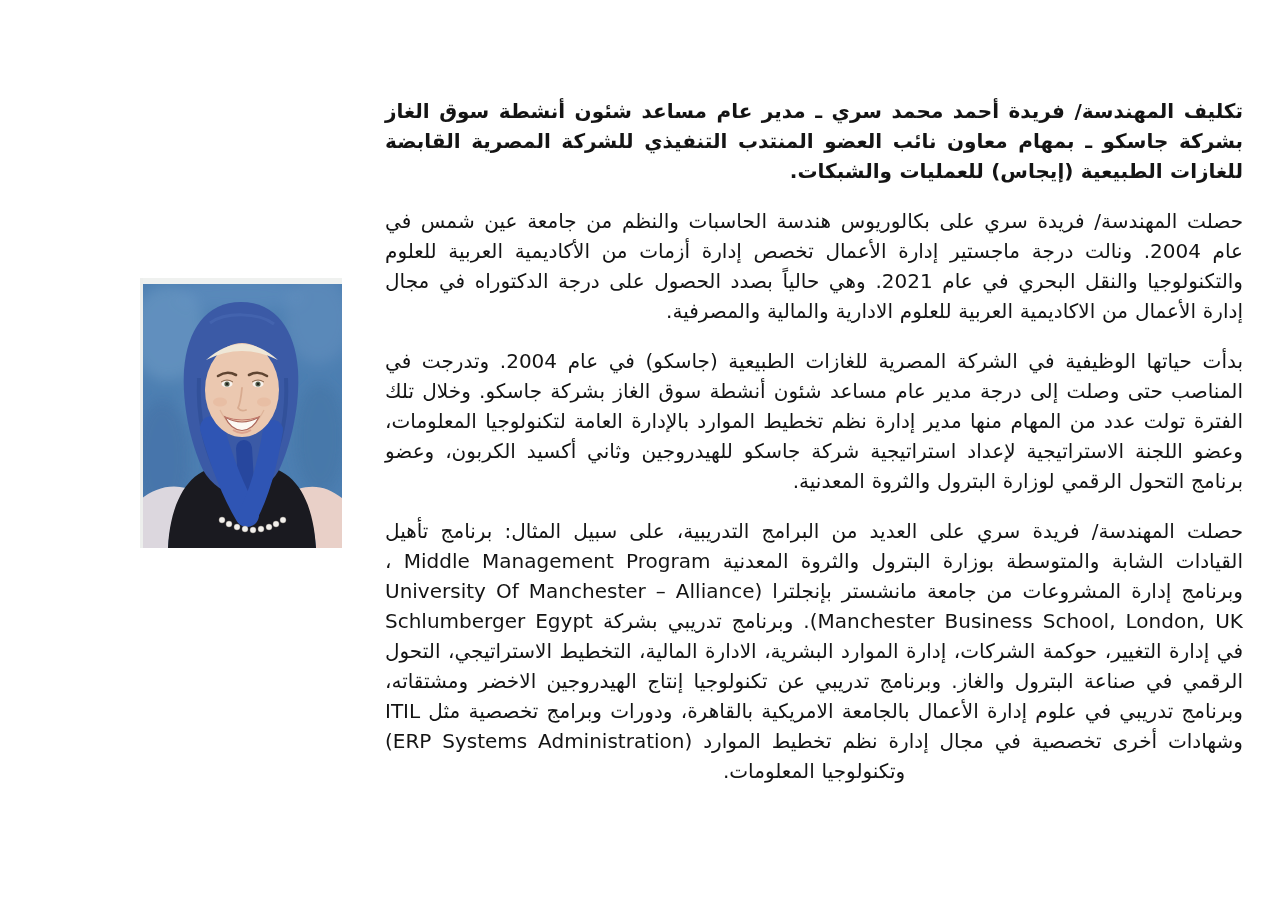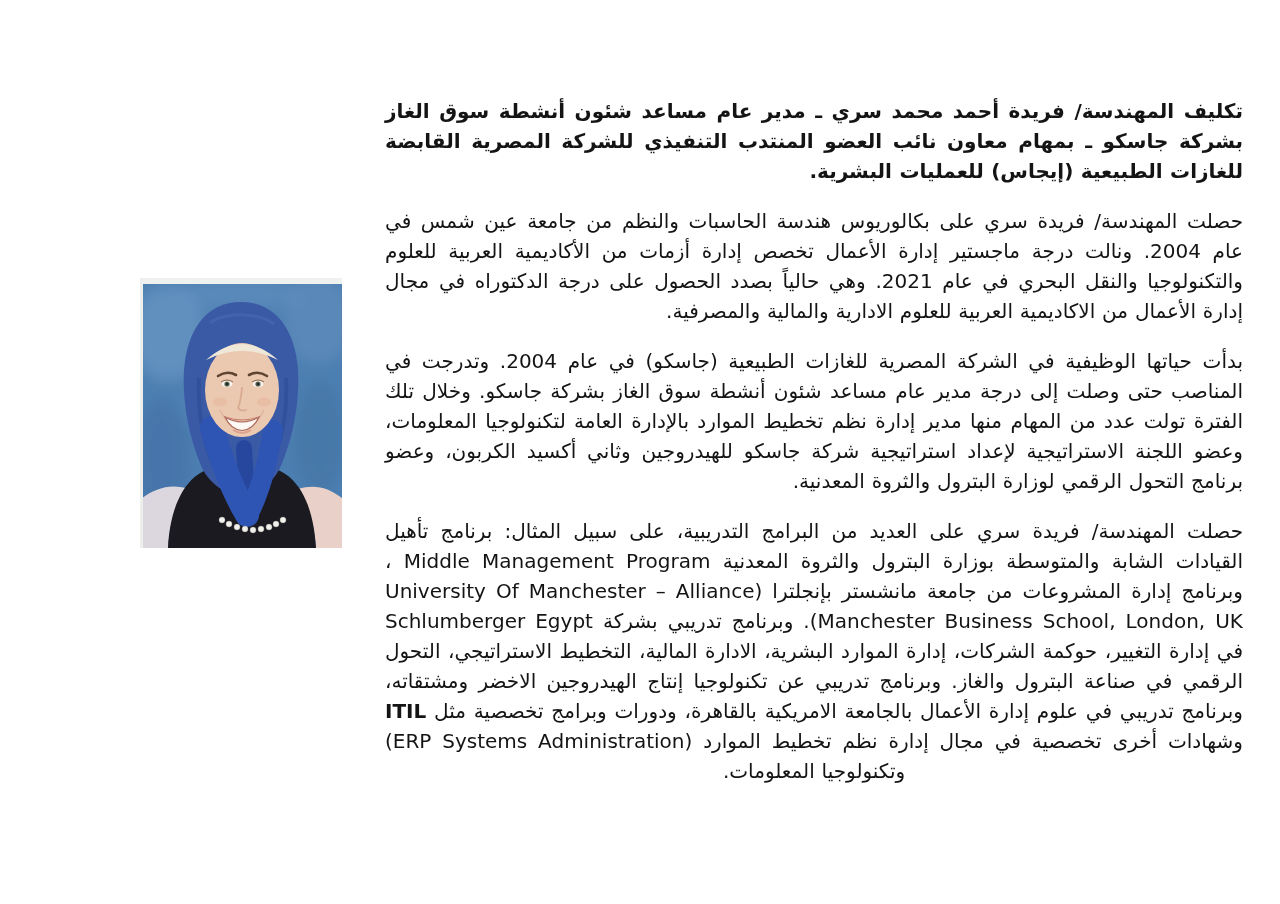--- a/index.html
+++ b/index.html
@@ -32,21 +32,21 @@
     line-height: 30px;
     letter-spacing: 0;
     word-spacing: 0.5px;
   }
   .textcol p.title {
     font-weight: bold;
   }
   .textcol p.training {
     text-align-last: center;
   }
-  .b { font-weight: bold; }
+  .b { font-weight: normal; }
   
   figure.photo {
     position: absolute;
     left: 140px;
     top: 278px;
     width: 202px;
     height: 270px;
     margin: 0;
     padding: 0;
   }
@@ -135,21 +135,21 @@
           <path d="M93,152 Q102,158 111,152" stroke="#d99a87" stroke-width="2" fill="none" opacity="0.8"></path>
         </g>
       </g>
 
       <rect x="0" y="0" width="202" height="6" fill="#eff1ef"></rect>
       <rect x="0" y="0" width="3" height="270" fill="#edefed"></rect>
     </svg>
   </figure>
 
   <div class="textcol">
-    <p class="title">تكليف المهندسة/ فريدة أحمد محمد سري ـ مدير عام مساعد شئون أنشطة سوق الغاز بشركة جاسكو ـ بمهام معاون نائب العضو المنتدب التنفيذي للشركة المصرية القابضة للغازات الطبيعية (إيجاس) للعمليات البشرية.</p>
+    <p class="title">تكليف المهندسة/ فريدة أحمد محمد سري ـ مدير عام مساعد شئون أنشطة سوق الغاز بشركة جاسكو ـ بمهام معاون نائب العضو المنتدب التنفيذي للشركة المصرية القابضة للغازات الطبيعية (إيجاس) للعمليات والشبكات.</p>
 
     <p>حصلت المهندسة/ فريدة سري على بكالوريوس هندسة الحاسبات والنظم من جامعة عين شمس في عام 2004. ونالت درجة ماجستير إدارة الأعمال تخصص إدارة أزمات من الأكاديمية العربية للعلوم والتكنولوجيا والنقل البحري في عام 2021. وهي حالياً بصدد الحصول على درجة الدكتوراه في مجال إدارة الأعمال من الاكاديمية العربية للعلوم الادارية والمالية والمصرفية.</p>
 
     <p>بدأت حياتها الوظيفية في الشركة المصرية للغازات الطبيعية (جاسكو) في عام 2004. وتدرجت في المناصب حتى وصلت إلى درجة مدير عام مساعد شئون أنشطة سوق الغاز بشركة جاسكو. وخلال تلك الفترة تولت عدد من المهام منها مدير إدارة نظم تخطيط الموارد بالإدارة العامة لتكنولوجيا المعلومات، وعضو اللجنة الاستراتيجية لإعداد استراتيجية شركة جاسكو للهيدروجين وثاني أكسيد الكربون، وعضو برنامج التحول الرقمي لوزارة البترول والثروة المعدنية.</p>
 
     <p class="training">
       <span>حصلت المهندسة/ فريدة سري على العديد من البرامج التدريبية، على سبيل المثال: برنامج تأهيل القيادات الشابة والمتوسطة بوزارة البترول والثروة المعدنية Middle Management Program ، وبرنامج إدارة المشروعات من جامعة مانشستر بإنجلترا (University Of Manchester – Alliance Manchester Business School, London, UK). وبرنامج تدريبي بشركة Schlumberger Egypt في إدارة التغيير، حوكمة الشركات، إدارة الموارد البشرية، الادارة المالية، التخطيط الاستراتيجي، التحول الرقمي في صناعة البترول والغاز. وبرنامج تدريبي عن تكنولوجيا إنتاج الهيدروجين الاخضر ومشتقاته، وبرنامج تدريبي في علوم إدارة الأعمال بالجامعة الامريكية بالقاهرة، ودورات وبرامج تخصصية مثل </span><span class="b">ITIL</span><span> وشهادات أخرى تخصصية في مجال إدارة نظم تخطيط الموارد (ERP Systems Administration) وتكنولوجيا المعلومات.</span>
     </p>
   </div>
 

